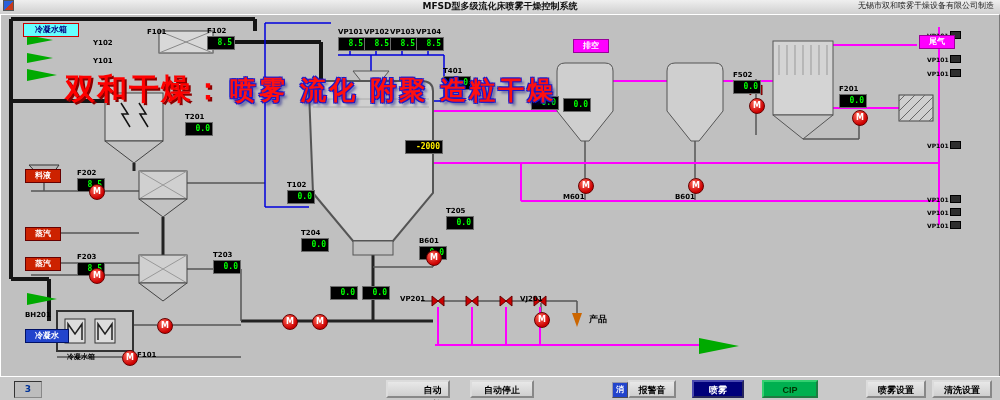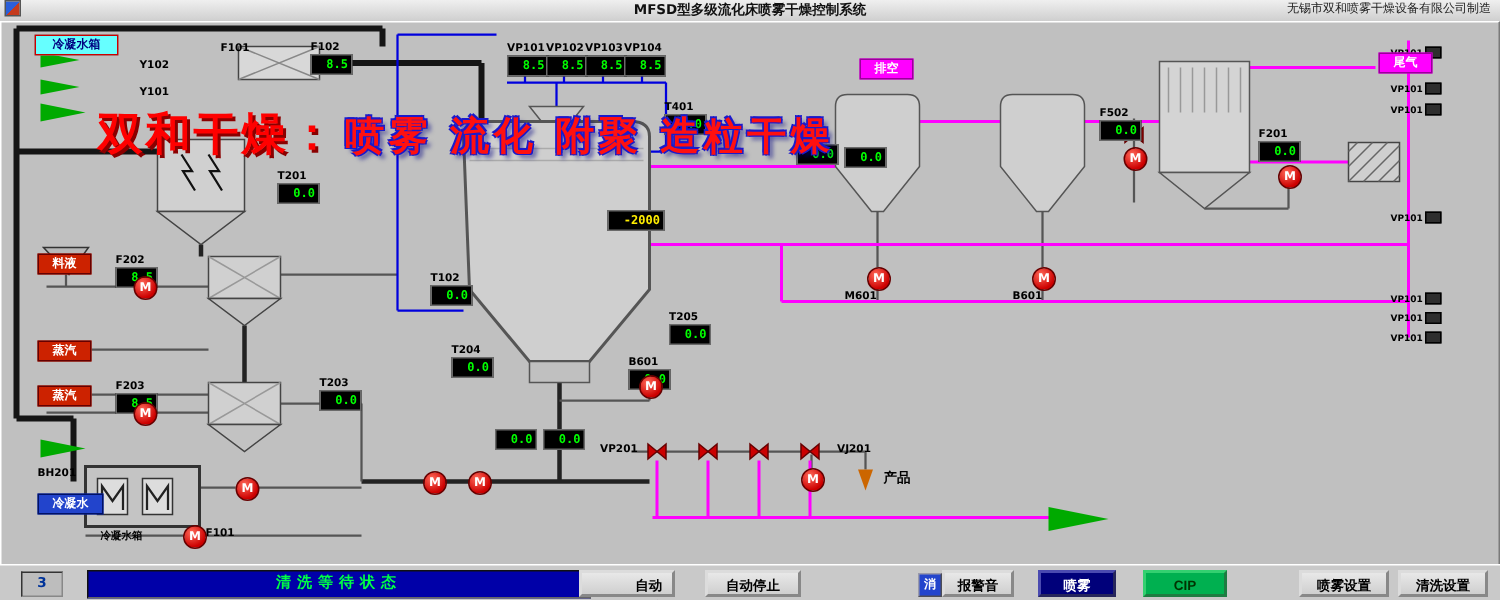--- a/index.html
+++ b/index.html
@@ -238,21 +238,21 @@
       </div>
       <div class="ind" style="left: 361px; top: 270px;">
         <div class="valbox">0.0</div>
       </div>
       <div class="tag" style="left: 92px; top: 24px;">Y102</div>
       <div class="tag" style="left: 92px; top: 42px;">Y101</div>
       <div class="tag" style="left: 146px; top: 13px;">F101</div>
       <div class="tag" style="left: 562px; top: 178px;">M601</div>
       <div class="tag" style="left: 674px; top: 178px;">B601</div>
       <div class="tag" style="left: 399px; top: 280px;">VP201</div>
-      <div class="tag" style="left: 519px; top: 280px; margin-left: 38px;">VJ201</div>
+      <div class="tag" style="left: 519px; top: 280px;">VJ201</div>
       <div class="tag boldtag" style="left: 588px; top: 300px;">产品</div>
       <div class="tag" style="left: 24px; top: 296px;">BH201</div>
       <div class="tag" style="left: 66px; top: 338px;">冷凝水箱</div>
       <div class="tag" style="left: 136px; top: 336px;">F101</div>
       <div class="pump" style="left: 88px; top: 169px;">M</div>
       <div class="pump" style="left: 88px; top: 253px;">M</div>
       <div class="pump" style="left: 156px; top: 303px;">M</div>
       <div class="pump" style="left: 121px; top: 335px;">M</div>
       <div class="pump" style="left: 281px; top: 299px;">M</div>
       <div class="pump" style="left: 311px; top: 299px;">M</div>
@@ -299,21 +299,20 @@
 
 
   <div class="watermark">
     <span class="wm-prefix">双和干燥：</span>
     <span class="wm-suffix">喷雾 流化 附聚 造粒干燥</span>
   </div>
 </div>
 
 <div class="bottombar">
   <div class="devbox">3</div>
-  <div class="statusbar">清洗等待状态</div>
   <button class="btn" style="left:386px;width:64px;padding-left:35px;">自动开始</button>
   <button class="btn" style="left:470px;width:64px;">自动停止</button>
   <div class="muteicon">消</div>
   <button class="btn" style="left:628px;width:48px;">报警音</button>
   <button class="btn btn-dark" style="left:692px;width:52px;">喷雾</button>
   <button class="btn btn-green" style="left:762px;width:56px;">CIP</button>
   <button class="btn" style="left:866px;width:60px;">喷雾设置</button>
   <button class="btn" style="left:932px;width:60px;">清洗设置</button>
 </div>
 

